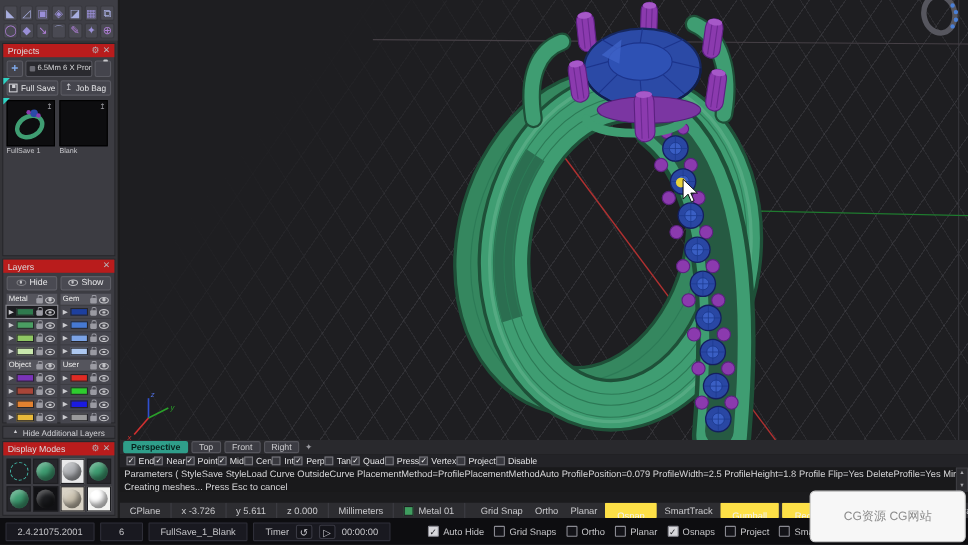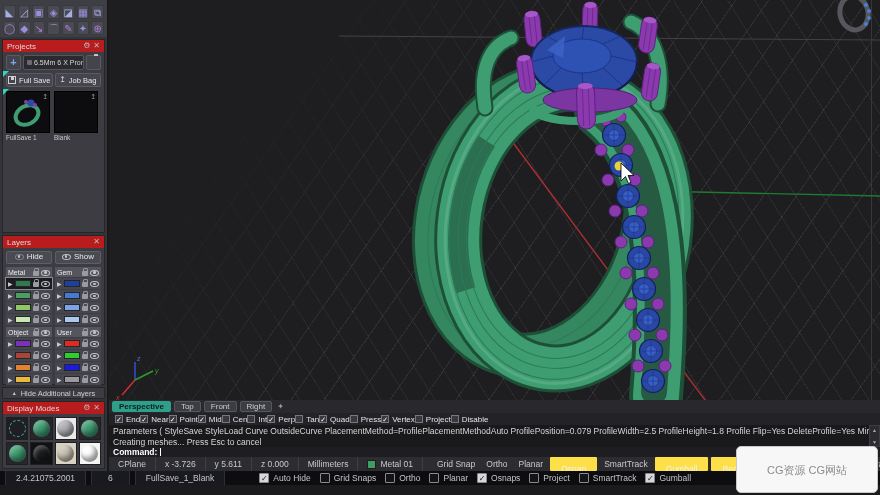--- a/index.html
+++ b/index.html
@@ -86,21 +86,21 @@
 
   
   .status{position:absolute;left:0;top:457px;width:100%;height:14px;background:#2d2d31;display:flex;align-items:center;font-size:8.5px;color:#c9c9cc;white-space:nowrap;overflow:hidden;}
   .scell{height:100%;display:flex;align-items:center;gap:4px;padding:0 9px;border-right:1px solid #3e3e44;}
   .sw{width:9px;height:9px;border:1px solid #1e1e22;flex:none;}
   .sbtns{display:flex;align-items:center;gap:3px;margin-left:10px;}
   .sbtn{padding:0 4px;height:11px;line-height:11px;}
   .sbtn.boxed{background:#5c5c64;border:7px solid #fde047;color:#f2f2f4;border-radius:1px;}
 
   
-  .bottombar{position:absolute;left:0;top:471px;width:880px;height:14px;background:#0d0d10;display:flex;align-items:center;gap:5px;padding:0 5px;font-size:8.5px;color:#c5c5c8;white-space:nowrap;overflow:hidden;}
+  .bottombar{position:absolute;left:0;top:471px;width:880px;height:24px;background:#0d0d10;display:flex;align-items:center;gap:5px;padding:0 5px;font-size:8.5px;color:#c5c5c8;white-space:nowrap;overflow:hidden;}
   .bbox{background:#191920;border:1px solid #2e2e38;height:17px;display:flex;align-items:center;gap:6px;padding:0 10px;border-radius:1px;}
   .bico{width:15px;height:13px;border:1px solid #3a3a44;background:#14141a;color:#cfcfd4;font-size:9px;line-height:12px;text-align:center;border-radius:2px;}
   .btgl{display:flex;align-items:center;gap:4px;margin-left:5px;}
   .bcb{width:10px;height:10px;border:1px solid #8a8a92;background:#131318;font-size:8px;line-height:9px;color:#18181c;text-align:center;flex:none;border-radius:1px;}
   .bcb.on{background:#d8d8dc;}
 
   
   .wm{position:absolute;right:2px;bottom:2px;width:142px;height:47px;background:#f7f7f7;border:1px solid #c9c9c9;border-radius:5px;display:flex;flex-direction:column;align-items:center;justify-content:center;line-height:1;}
   .wm-title{font-size:26px;color:#151515;letter-spacing:.5px;}
   .wm-sub{font-size:11px;color:#8b8b8b;margin-top:2px;}
@@ -621,23 +621,20 @@
 
     <div class="hist">
       <div>Parameters ( StyleSave  StyleLoad  Curve  OutsideCurve  PlacementMethod=ProfilePlacementMethodAuto  ProfilePosition=0.079  ProfileWidth=2.5  ProfileHeight=1.8  Profile Flip=Yes  DeleteProfile=Yes  MirrorProfile=No  RotateMirror=Yes  ActivateAutoS</div>
       <div>Creating meshes... Press Esc to cancel</div>
     </div>
     <div class="hscroll">
       <span>▲</span>
       <span>▼</span>
     </div>
 
-    <div class="cmd">
-      <span>Command:</span><span class="caret"></span>
-    </div>
 
     <div class="status">
       <span id="scells" style="display:flex;height:100%;">
           <span class="scell">
             <span>CPlane</span>
           </span>
           <span class="scell">
             <span>x -3.726</span>
           </span>
           <span class="scell">
@@ -665,20 +662,26 @@
           <span class="sbtn">Filter</span>
           <span class="sbtn">Absolute tolera</span>
         </span>
     </div>
   </div>
 
   <div class="bottombar">
     <span class="bbox">2.4.21075.2001</span>
     <span class="bbox" style="padding:0 16px;">6</span>
     <span class="bbox">FullSave_1_Blank</span>
+    <span class="bbox">
+      <span>Timer</span>
+      <span class="bico">↺</span>
+      <span class="bico">▷</span>
+      <span>00:00:00</span>
+    </span>
     <span id="btgls" style="display:flex;align-items:center;margin-left:24px;gap:4px;">
         <span class="btgl">
           <span class="bcb on">✓</span>
           <span>Auto Hide</span>
         </span>
         <span class="btgl">
           <span class="bcb"></span>
           <span>Grid Snaps</span>
         </span>
         <span class="btgl">

